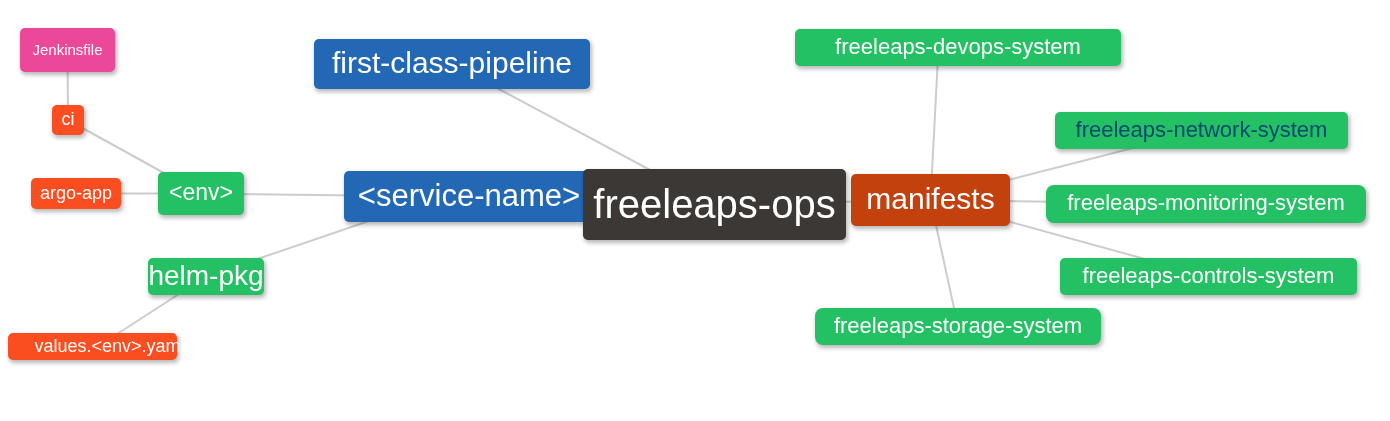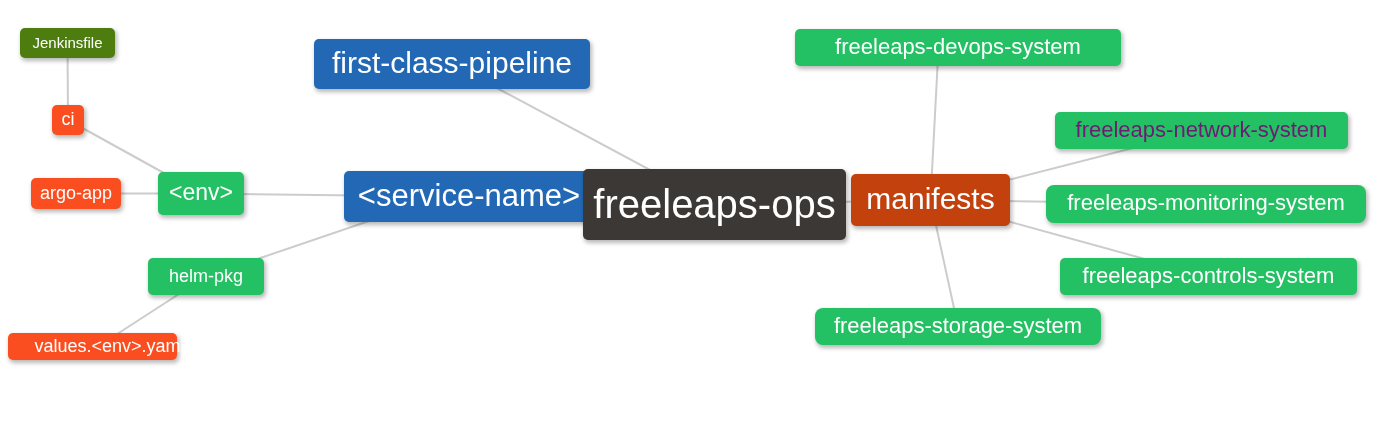--- a/index.html
+++ b/index.html
@@ -49,28 +49,28 @@
       <line x1="452" y1="64" x2="714.5" y2="204.5" stroke="#cccccc" stroke-width="2"></line>
       <line x1="441" y1="196.5" x2="714.5" y2="204.5" stroke="#cccccc" stroke-width="2"></line>
       <line x1="714.5" y1="204.5" x2="930.5" y2="200" stroke="#cccccc" stroke-width="2"></line>
       <line x1="930.5" y1="200" x2="938.5" y2="47.5" stroke="#cccccc" stroke-width="2"></line>
       <line x1="930.5" y1="200" x2="1201.5" y2="130.5" stroke="#cccccc" stroke-width="2"></line>
       <line x1="930.5" y1="200" x2="1206" y2="204" stroke="#cccccc" stroke-width="2"></line>
       <line x1="930.5" y1="200" x2="1208.5" y2="276.5" stroke="#cccccc" stroke-width="2"></line>
       <line x1="930.5" y1="200" x2="958" y2="326.5" stroke="#cccccc" stroke-width="2"></line>
     </svg>
 
-  <div class="node" style="left: 20px; top: 28px; width: 95px; height: 30px; background: #4d7c0f; font-size: 15px; color: rgb(255, 255, 255);">Jenkinsfile</div>
+  <div class="node" style="left: 20px; top: 28px; width: 95px; height: 44px; background: #ec4899; font-size: 15px; color: rgb(255, 255, 255);">Jenkinsfile</div>
   <div class="node" style="left: 52px; top: 105px; width: 32px; height: 30px; background: rgb(250, 78, 32); font-size: 18px; color: rgb(255, 255, 255);">ci</div>
   <div class="node" style="left: 31px; top: 178px; width: 90px; height: 31px; background: rgb(250, 78, 32); font-size: 18px; color: rgb(255, 255, 255);">argo-app</div>
   <div class="node" style="left: 158px; top: 172px; width: 86px; height: 43px; background: rgb(36, 193, 100); font-size: 23px; color: rgb(255, 255, 255); text-align: center;">&lt;env&gt;</div>
-  <div class="node" style="left: 148px; top: 258px; width: 116px; height: 37px; background: rgb(36, 193, 100); font-size: 18px; color: rgb(255, 255, 255);">helm-pkg</div>
+  <div class="node" style="left: 148px; top: 258px; width: 116px; height: 37px; background: rgb(36, 193, 100); font-size: 28px; color: rgb(255, 255, 255);">helm-pkg</div>
   <div class="node" style="left: 8px; top: 333px; width: 169px; height: 27px; background: rgb(250, 78, 32); font-size: 18px; color: rgb(255, 255, 255); padding-left: 34px;">values.&lt;env&gt;.yaml</div>
   <div class="node" style="left: 314px; top: 39px; width: 276px; height: 50px; background: rgb(34, 104, 181); font-size: 30px; color: rgb(255, 255, 255);">first-class-pipeline</div>
   <div class="node" style="left: 316px; top: 171px; width: 250px; height: 51px; background: rgb(34, 104, 181); font-size: 31px; color: rgb(255, 255, 255); margin-left: 28px;">&lt;service-name&gt;</div>
   <div class="node" style="left: 583px; top: 169px; width: 263px; height: 71px; background: rgb(60, 56, 53); font-size: 40px; color: rgb(255, 255, 255);">freeleaps-ops</div>
   <div class="node" style="left: 851px; top: 174px; width: 159px; height: 52px; background: #c2410c; font-size: 30px; color: rgb(255, 255, 255);">manifests</div>
   <div class="node" style="left: 795px; top: 29px; width: 326px; height: 37px; background: rgb(36, 193, 100); font-size: 22px; color: rgb(255, 255, 255);">freeleaps-devops-system</div>
-  <div class="node" style="left: 1055px; top: 112px; width: 293px; height: 37px; background: rgb(36, 193, 100); font-size: 22px; color: #701a75;">freeleaps-network-system</div>
+  <div class="node" style="left: 1055px; top: 112px; width: 293px; height: 37px; background: rgb(36, 193, 100); font-size: 22px; color: #0c4a6e;">freeleaps-network-system</div>
   <div class="node" style="left: 1046px; top: 185px; width: 320px; height: 38px; background: rgb(36, 193, 100); font-size: 22px; color: rgb(255, 255, 255); border-radius: 8px;">freeleaps-monitoring-system</div>
   <div class="node" style="left: 1060px; top: 258px; width: 297px; height: 37px; background: rgb(36, 193, 100); font-size: 22px; color: rgb(255, 255, 255);">freeleaps-controls-system</div>
   <div class="node" style="left: 815px; top: 308px; width: 286px; height: 37px; background: rgb(36, 193, 100); font-size: 22px; color: rgb(255, 255, 255); border-radius: 8px;">freeleaps-storage-system</div>
 </div>
 
 </body></html>

